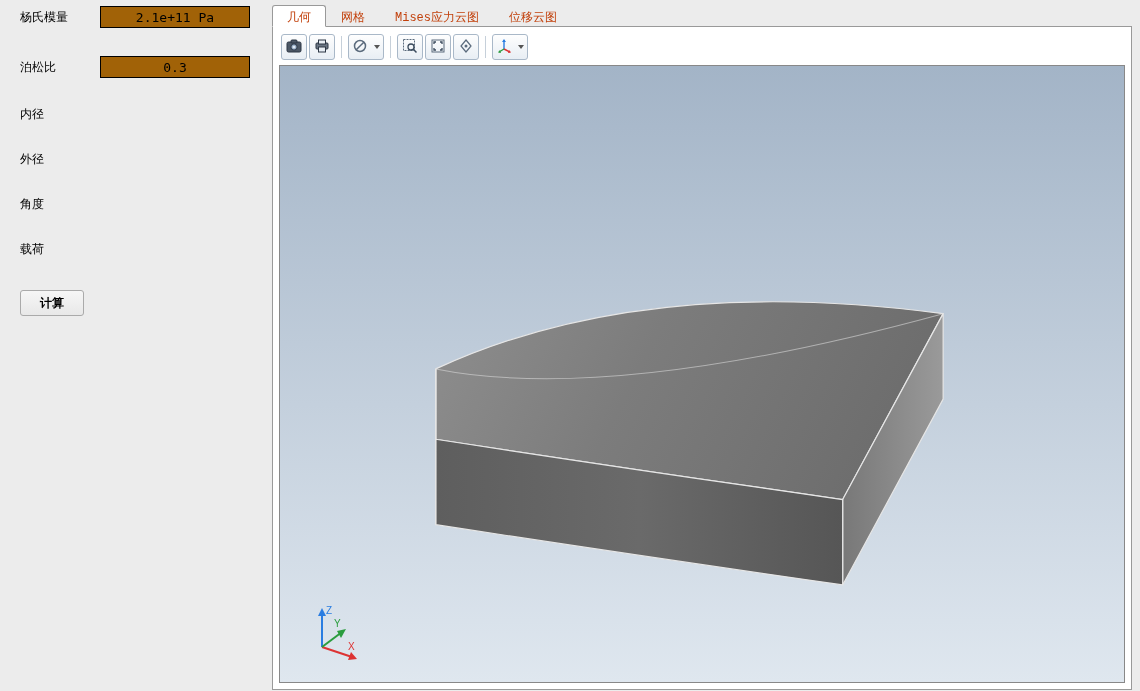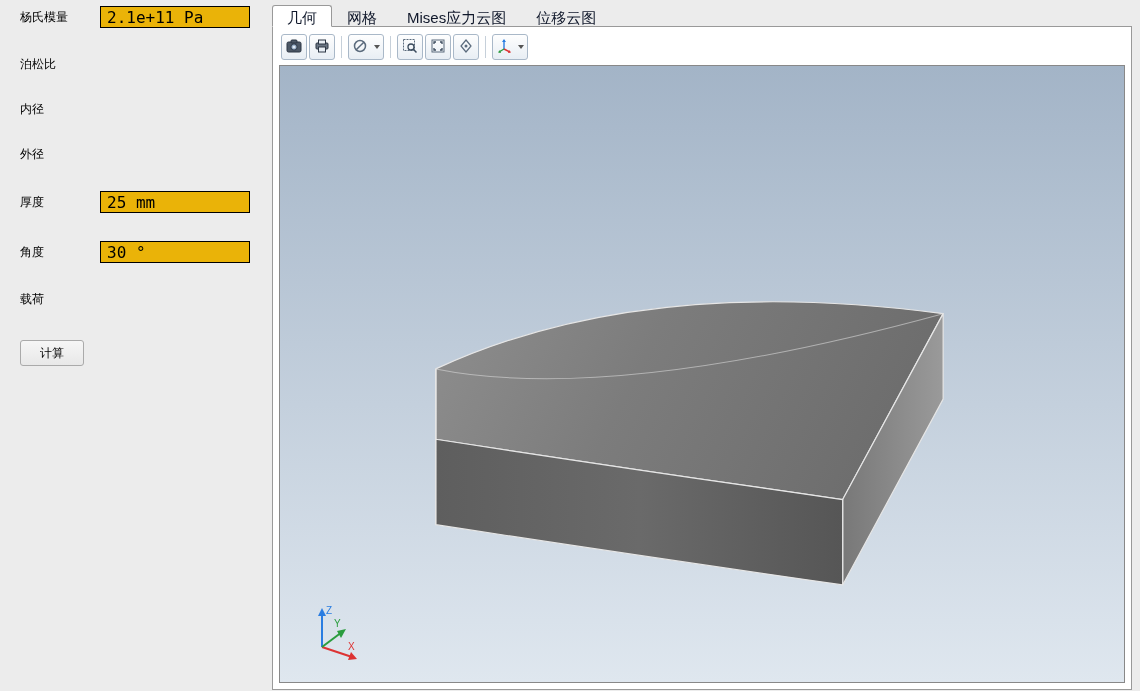--- a/index.html
+++ b/index.html
@@ -26,57 +26,59 @@
   }
   .form-label {
     width: 80px;
     font-size: 12px;
     color: #000;
   }
   .form-input {
     width: 150px;
     height: 22px;
     border: 1px solid #000;
-    background: #eab308;
+    background: #a16207;
     font-family: "NSimSun", "SimSun", monospace;
-    font-size: 16px;
+    font-size: 13px;
     padding: 0 6px;
     outline: none;
+    text-align: center;
   }
   .calc-button {
     width: 64px;
     height: 26px;
     background: linear-gradient(#f6f6f6, #e8e8e8);
     border: 1px solid #aaa;
     border-radius: 3px;
     font-size: 12px;
     cursor: pointer;
     margin-top: 4px;
+    font-weight: bold;
   }
   .right-panel {
     flex: 1;
     padding: 4px 8px 8px 2px;
     display: flex;
     flex-direction: column;
   }
   .tabs {
     display: flex;
     height: 22px;
     position: relative;
     z-index: 2;
   }
   .tab {
     padding: 3px 14px 3px 14px;
-    font-size: 15px;
-    font-family: Liberation Sans, sans-serif;
+    font-size: 12px;
+    font-family: Liberation Mono, monospace;
     border: 1px solid transparent;
     cursor: pointer;
     position: relative;
     top: 1px;
-    color: #0f172a;
+    color: #c2410c;
   }
   .tab.active {
     background: #fff;
     border: 1px solid #999;
     border-bottom: 1px solid #fff;
     border-radius: 3px 3px 0 0;
   }
   .viewer-container {
     flex: 1;
     background: #fff;
@@ -146,38 +148,34 @@
 
 <div class="left-panel">
 
   <div class="form-row">
     <div class="form-label">杨氏模量</div>
     <input class="form-input" value="2.1e+11 Pa" style="">
   </div>
 
   <div class="form-row">
     <div class="form-label">泊松比</div>
+    <input class="form-input" value="0.3" style="">
   </div>
 
   <div class="form-row">
     <div class="form-label">内径</div>
   </div>
 
   <div class="form-row">
     <div class="form-label">外径</div>
   </div>
 
-  <div class="form-row">
-    <div class="form-label">厚度</div>
-    <input class="form-input" value="25 mm" style="">
-  </div>
 
   <div class="form-row">
     <div class="form-label">角度</div>
-    <input class="form-input" value="30 °" style="">
   </div>
 
   <div class="form-row">
     <div class="form-label">载荷</div>
   </div>
 
   <button class="calc-button">计算</button>
 </div>
 
 <div class="right-panel">

